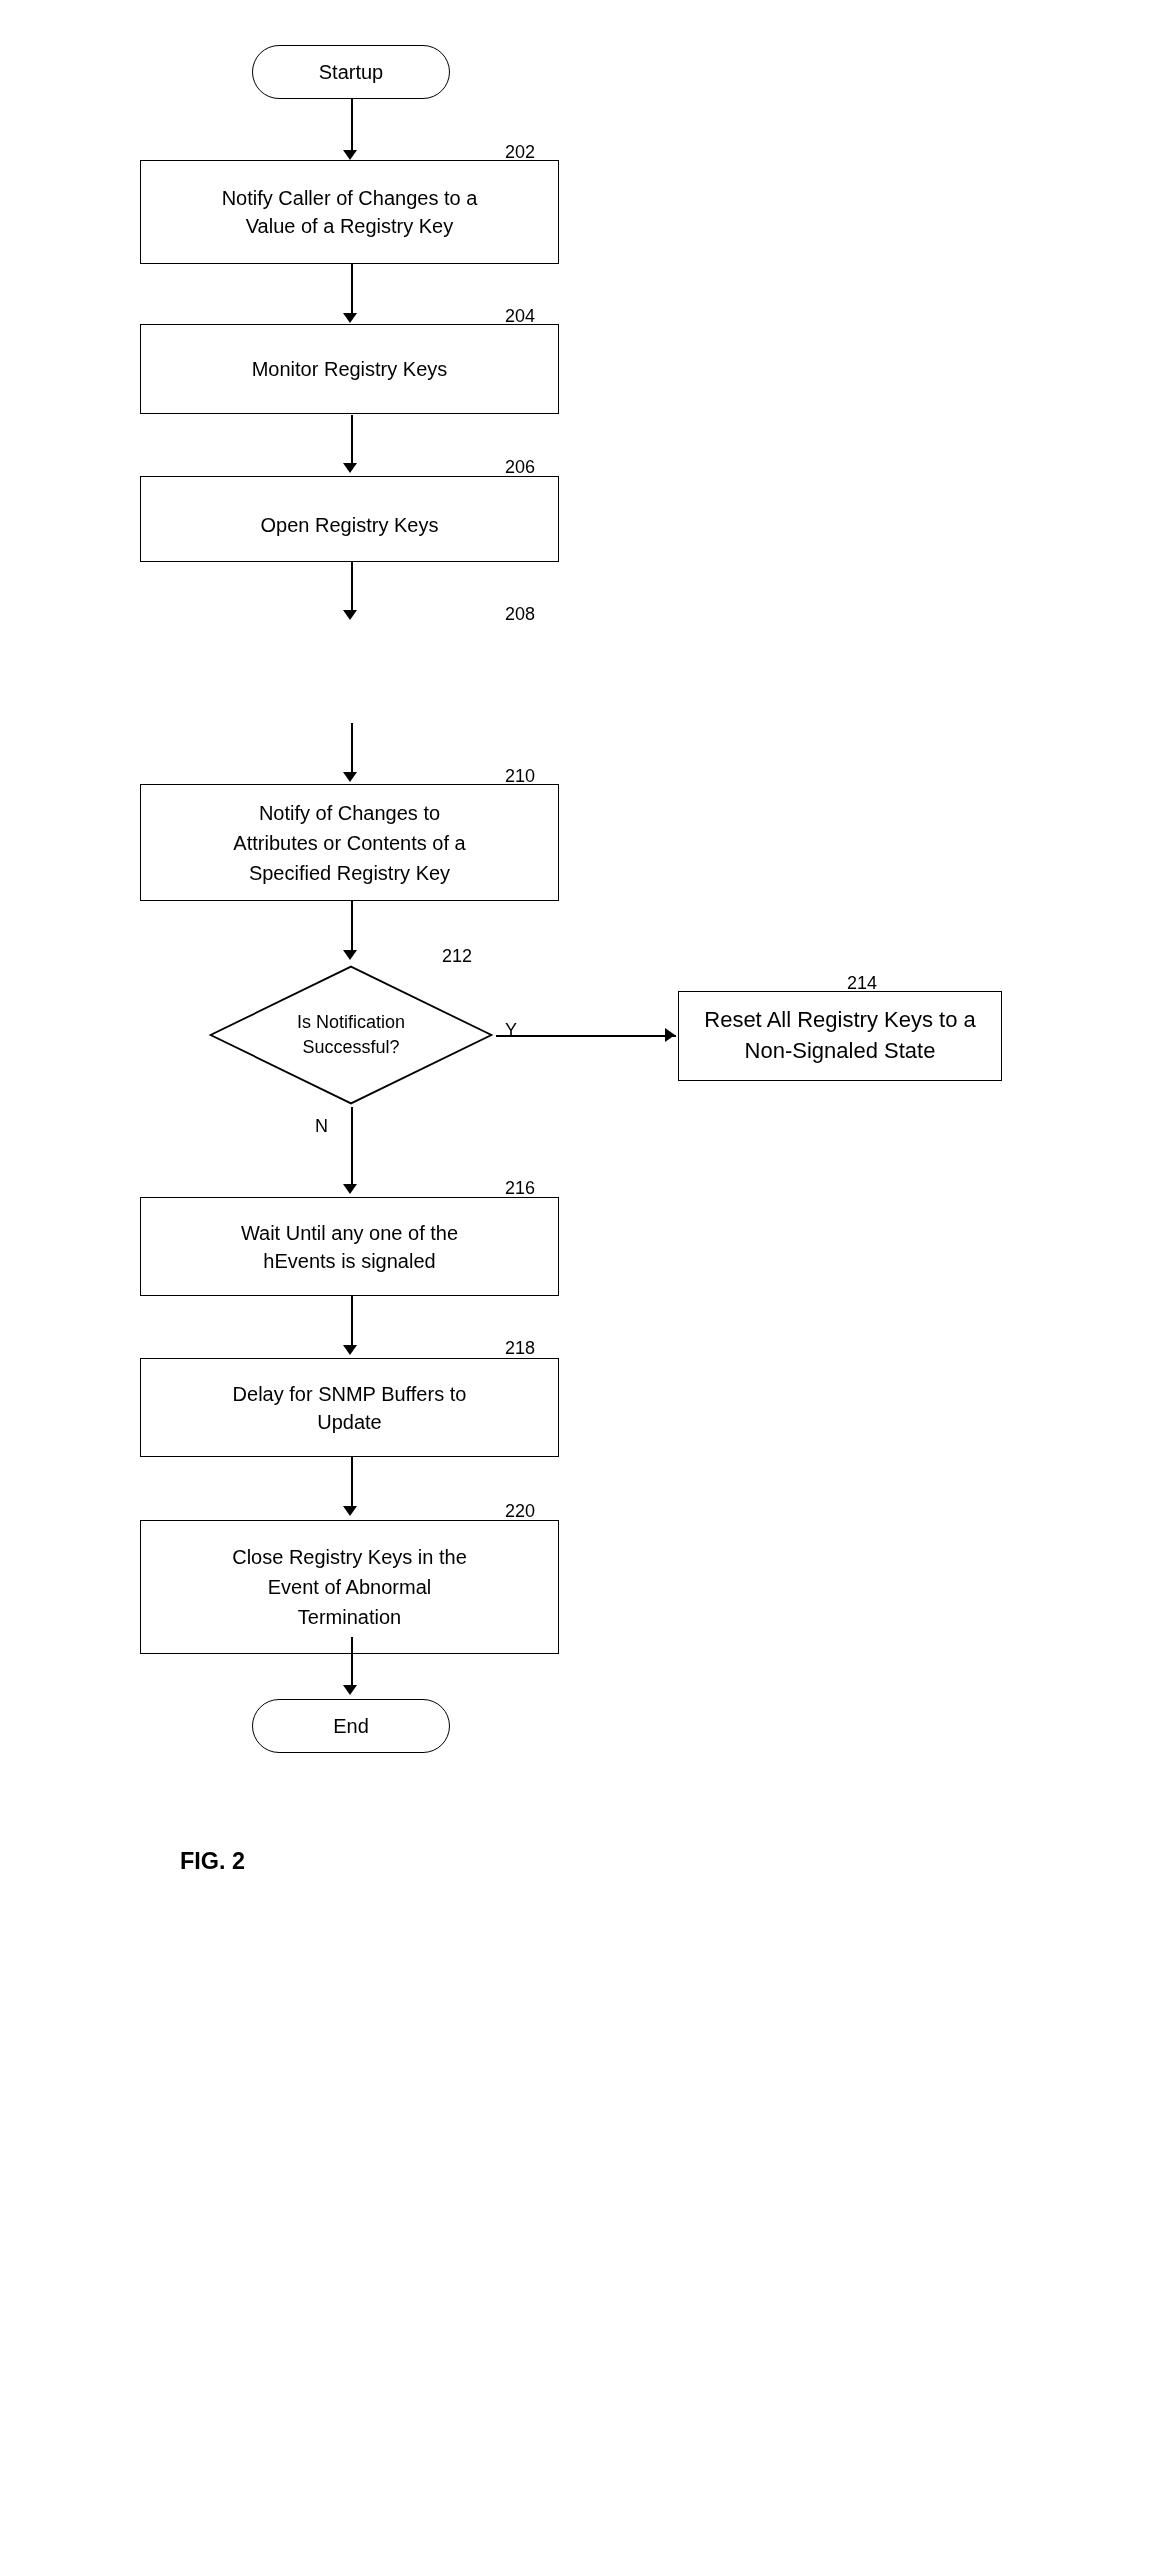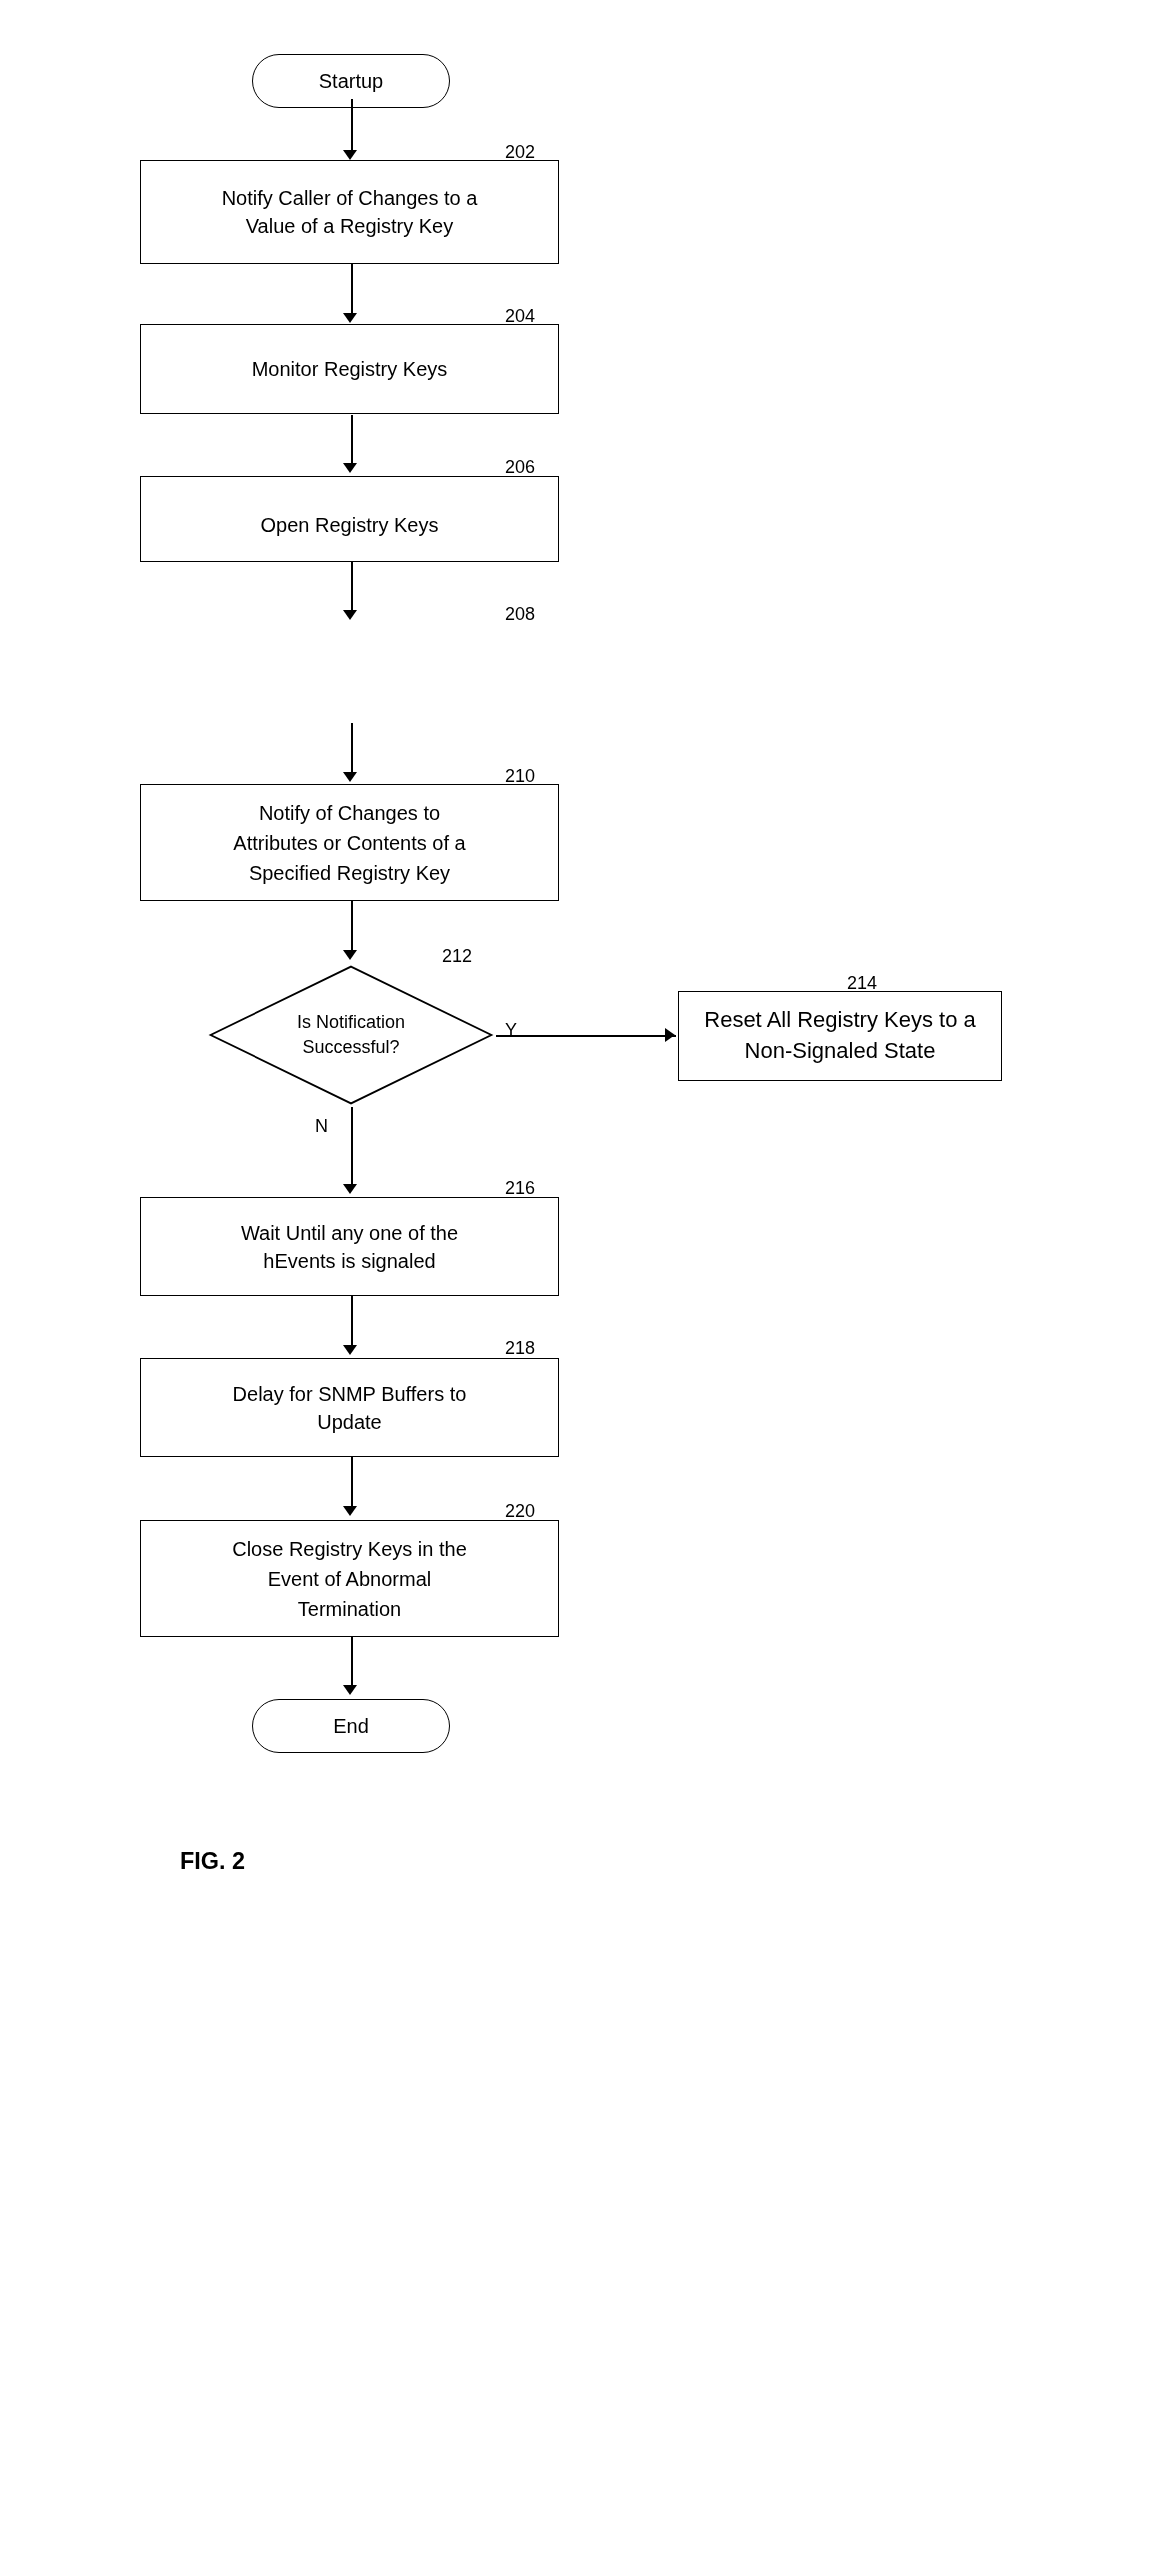--- a/index.html
+++ b/index.html
@@ -90,21 +90,21 @@
     .ref-number {
       position: absolute;
       font-size: 18px;
     }
   </style>
 </head>
 <body>
 
 <div class="diagram-container">
 
-  <div class="flow-item rounded-rect" style="left: 252px; top: 45px; width: 198px; height: 54px; margin-top: 9px;">
+  <div class="flow-item rounded-rect" style="left: 252px; top: 45px; width: 198px; height: 54px;">
     <span>Startup</span>
   </div>
 
   <div class="arrow-v" style="left: 351px; top: 99px; height: 54px;"></div>
   <div class="arrowhead-down" style="left: 343px; top: 150px;"></div>
 
   <div class="ref-number" style="left: 505px; top: 142px;">
     <span>202</span>
   </div>
 
@@ -209,21 +209,21 @@
     <span style="font-size:20px; line-height:1.4;">Delay for SNMP Buffers to<br>Update</span>
   </div>
 
   <div class="arrow-v" style="left: 351px; top: 1457px; height: 52px;"></div>
   <div class="arrowhead-down" style="left: 343px; top: 1506px;"></div>
 
   <div class="ref-number" style="left: 505px; top: 1501px;">
     <span>220</span>
   </div>
 
-  <div class="flow-item rect-box" style="left: 140px; top: 1520px; width: 419px; height: 117px;">
+  <div class="flow-item rect-box" style="left: 140px; top: 1520px; width: 419px; height: 134px;">
     <span style="font-size:20px; line-height:1.5;">Close Registry Keys in the<br>Event of Abnormal<br>Termination</span>
   </div>
 
   <div class="arrow-v" style="left: 351px; top: 1637px; height: 52px;"></div>
   <div class="arrowhead-down" style="left: 343px; top: 1685px;"></div>
 
   <div class="flow-item rounded-rect" style="left: 252px; top: 1699px; width: 198px; height: 54px;">
     <span>End</span>
   </div>
 

